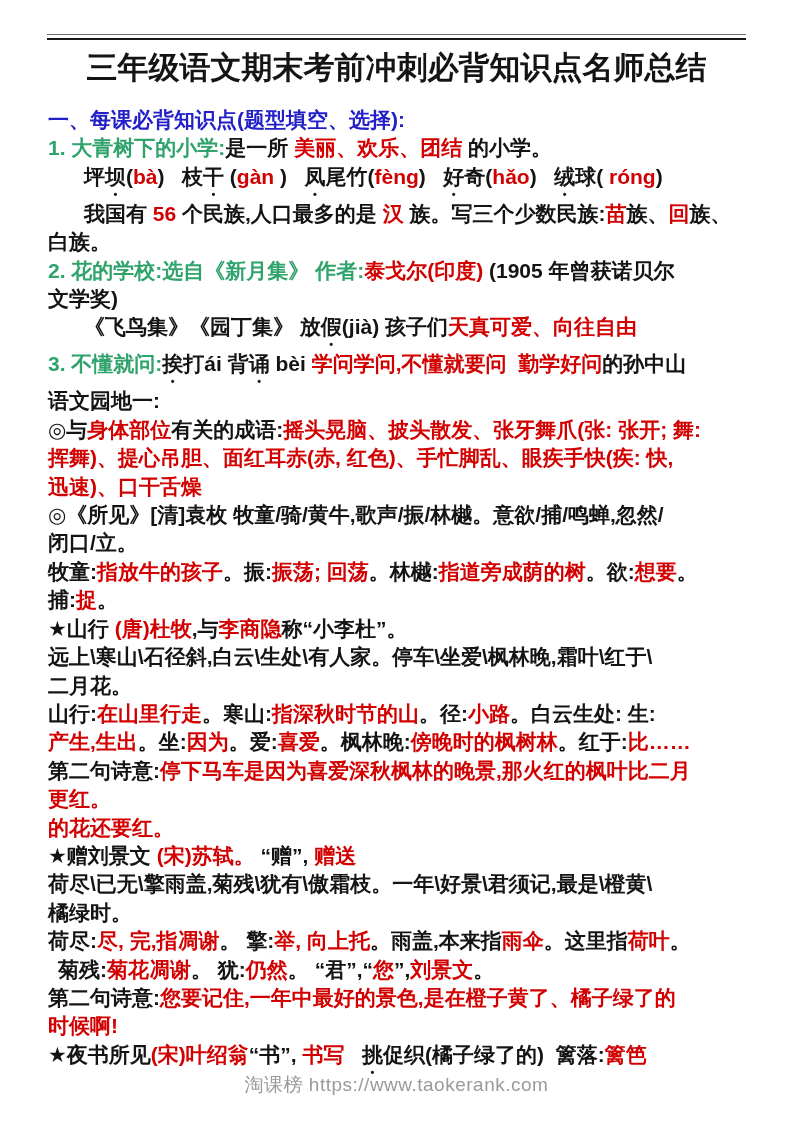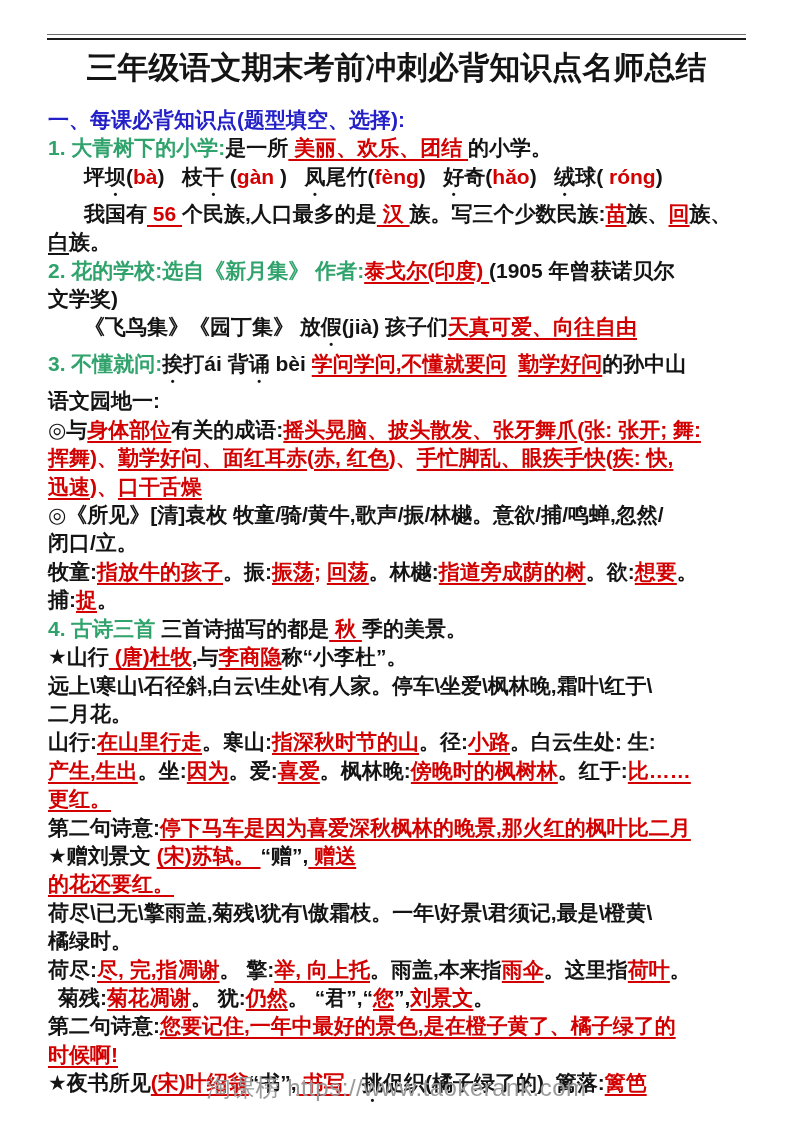--- a/index.html
+++ b/index.html
@@ -14,62 +14,61 @@
     font-size:31px;line-height:44px;font-weight:700;color:var(--black);}
   .doc{position:absolute;top:106px;left:48px;right:40px;}
   .line{font-size:21px;line-height:28.4px;min-height:28.4px;font-weight:700;
     white-space:pre-wrap;color:var(--black);}
   .ind1{padding-left:36px;}
   .ind2{padding-left:10px;}
   .k{color:var(--black);}
   .r{color:var(--red);}
   .g{color:var(--green);}
   .b{color:var(--blue);}
-  .u{text-decoration:underline;text-decoration-thickness:2px;text-underline-offset:4px;}
+  .u{text-decoration-thickness:2px;text-underline-offset:4px;}
   .r.u{text-decoration-color:var(--red);}
   .k.u{text-decoration-color:var(--black);}
   .d{-webkit-text-emphasis:dot;-webkit-text-emphasis-position:under right;
      text-emphasis:dot;text-emphasis-position:under right;}
   .watermark{position:absolute;top:1072px;left:0;right:0;text-align:center;
-    font-size:24px;font-weight:400;color:var(--gray);letter-spacing:0.5px;}
+    font-size:19px;font-weight:400;color:var(--gray);letter-spacing:0.5px;}
 </style>
 </head>
 <body>
 
 <div class="page">
   <div class="top-rule"></div>
   <h1 class="title">三年级语文期末考前冲刺必背知识点名师总结</h1>
   <div class="doc" id="doc">
       <div class="line"><span class="b">一、每课必背知识点(题型填空、选择):</span></div>
       <div class="line"><span class="g">1. 大青树下的小学:</span><span class="k">是一所</span><span class="r u"> 美丽、欢乐、团结 </span><span class="k">的小学。</span></div>
       <div class="line ind1"><span class="k">坪</span><span class="k d">坝</span><span class="k">(</span><span class="r">bà</span><span class="k">)   </span><span class="k">枝</span><span class="k d">干</span><span class="k"> (</span><span class="r">gàn</span><span class="k"> )   </span><span class="k d">凤</span><span class="k">尾竹</span><span class="k">(</span><span class="r">fèng</span><span class="k">)   </span><span class="k d">好</span><span class="k">奇</span><span class="k">(</span><span class="r">hǎo</span><span class="k">)   </span><span class="k d">绒</span><span class="k">球</span><span class="k">( </span><span class="r">róng</span><span class="k">)</span></div>
       <div class="line ind1"><span class="k">我国有</span><span class="r u"> 56 </span><span class="k">个民族,人口最多的是</span><span class="r u"> 汉 </span><span class="k">族。写三个少数民族:</span><span class="r u">苗</span><span class="k">族、</span><span class="r u">回</span><span class="k">族、</span></div>
       <div class="line"><span class="k u">白</span><span class="k">族。</span></div>
       <div class="line"><span class="g">2. 花的学校:选自《新月集》 作者:</span><span class="r u">泰戈尔(印度) </span><span class="k">(1905 年曾获诺贝尔</span></div>
       <div class="line"><span class="k">文学奖)</span></div>
       <div class="line ind1"><span class="k">《飞鸟集》《园丁集》 放</span><span class="k d">假</span><span class="k">(jià) 孩子们</span><span class="r u">天真可爱、向往自由</span></div>
       <div class="line"><span class="g">3. 不懂就问:</span><span class="k d">挨</span><span class="k">打ái 背</span><span class="k d">诵</span><span class="k"> bèi </span><span class="r u">学问学问,不懂就要问</span><span class="k">  </span><span class="r u">勤学好问</span><span class="k">的孙中山</span></div>
       <div class="line"><span class="k">语文园地一:</span></div>
       <div class="line"><span class="k">◎与</span><span class="r u">身体部位</span><span class="k">有关的成语:</span><span class="r u">摇头晃脑、披头散发、张牙舞爪</span><span class="r">(</span><span class="r u">张: 张开; 舞:</span></div>
-      <div class="line"><span class="r u">挥舞</span><span class="r">)、</span><span class="r u">勤学好问、面红耳赤</span><span class="r">(</span><span class="r u">赤, 红色</span><span class="r">)、</span><span class="r u">手忙脚乱、眼疾手快</span><span class="r">(</span><span class="r u">疾: 快,</span></div>
+      <div class="line"><span class="r u">挥舞</span><span class="r">)、</span><span class="r u">提心吊胆、面红耳赤</span><span class="r">(</span><span class="r u">赤, 红色</span><span class="r">)、</span><span class="r u">手忙脚乱、眼疾手快</span><span class="r">(</span><span class="r u">疾: 快,</span></div>
       <div class="line"><span class="r u">迅速</span><span class="r">)、</span><span class="r u">口干舌燥</span></div>
       <div class="line"><span class="k">◎《所见》[清]袁枚 牧童/骑/黄牛,歌声/振/林樾。意欲/捕/鸣蝉,忽然/</span></div>
       <div class="line"><span class="k">闭口/立。</span></div>
       <div class="line"><span class="k">牧童:</span><span class="r u">指放牛的孩子</span><span class="k">。</span><span class="k">振:</span><span class="r u">振荡</span><span class="r">; </span><span class="r u">回荡</span><span class="k">。</span><span class="k">林樾:</span><span class="r u">指道旁成荫的树</span><span class="k">。</span><span class="k">欲:</span><span class="r u">想要</span><span class="k">。</span></div>
       <div class="line"><span class="k">捕:</span><span class="r u">捉</span><span class="k">。</span></div>
-      <div class="line"><span class="g">4. 古诗三首</span><span class="k"> 三首诗描写的都是</span><span class="r u"> 秋 </span><span class="k">季的美景。</span></div>
       <div class="line"><span class="k">★山行</span><span class="r u"> (唐)杜牧</span><span class="k">,</span><span class="k">与</span><span class="r u">李商隐</span><span class="k">称“小李杜”。</span></div>
       <div class="line"><span class="k">远上\寒山\石径斜,白云\生处\有人家。停车\坐爱\枫林晚,霜叶\红于\</span></div>
       <div class="line"><span class="k">二月花。</span></div>
       <div class="line"><span class="k">山行:</span><span class="r u">在山里行走</span><span class="k">。寒山:</span><span class="r u">指深秋时节的山</span><span class="k">。径:</span><span class="r u">小路</span><span class="k">。白云生处: 生:</span></div>
       <div class="line"><span class="r u">产生,生出</span><span class="k">。坐:</span><span class="r u">因为</span><span class="k">。爱:</span><span class="r u">喜爱</span><span class="k">。枫林晚:</span><span class="r u">傍晚时的枫树林</span><span class="k">。红于:</span><span class="r u">比……</span></div>
+      <div class="line"><span class="k">第二句诗意:</span><span class="r u">停下马车是因为喜爱深秋枫林的晚景,那火红的枫叶比二月</span></div>
       <div class="line"><span class="r u">更红。</span></div>
-      <div class="line"><span class="k">第二句诗意:</span><span class="r u">停下马车是因为喜爱深秋枫林的晚景,那火红的枫叶比二月</span></div>
+      <div class="line"><span class="r u">的花还要红。</span></div>
       <div class="line"><span class="k">★赠刘景文 </span><span class="r u">(宋)苏轼。 </span><span class="k">“赠”,</span><span class="r u"> 赠送</span></div>
-      <div class="line"><span class="r u">的花还要红。</span></div>
       <div class="line"><span class="k">荷尽\已无\擎雨盖,菊残\犹有\傲霜枝。一年\好景\君须记,最是\橙黄\</span></div>
       <div class="line"><span class="k">橘绿时。</span></div>
       <div class="line"><span class="k">荷尽:</span><span class="r u">尽, 完,指凋谢</span><span class="k">。 擎:</span><span class="r u">举, 向上托</span><span class="k">。雨盖,本来指</span><span class="r u">雨伞</span><span class="k">。这里指</span><span class="r u">荷叶</span><span class="k">。</span></div>
       <div class="line ind2"><span class="k">菊残:</span><span class="r u">菊花凋谢</span><span class="k">。 犹:</span><span class="r u">仍然</span><span class="k">。 “君”,“</span><span class="r u">您</span><span class="k">”,</span><span class="r u">刘景文</span><span class="k">。</span></div>
       <div class="line"><span class="k">第二句诗意:</span><span class="r u">您要记住,一年中最好的景色,是在橙子黄了、橘子绿了的</span></div>
       <div class="line"><span class="r u">时候啊!</span></div>
       <div class="line"><span class="k">★夜书所见</span><span class="r u">(宋)叶绍翁</span><span class="k">“书”,</span><span class="r u"> 书写 </span><span class="k">  </span><span class="k d">挑</span><span class="k">促织(橘子绿了的)</span><span class="k">  篱落:</span><span class="r u">篱笆</span></div>
     </div>
   <div class="watermark">淘课榜 https://www.taokerank.com</div>
 </div>

